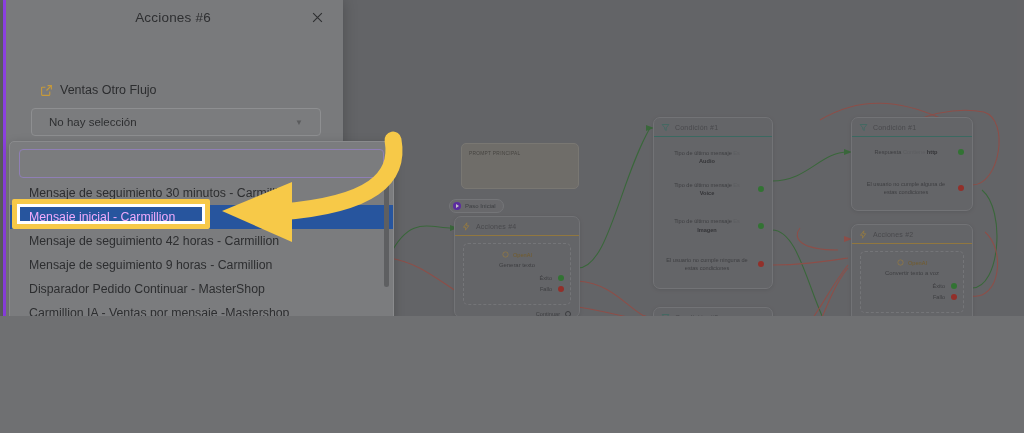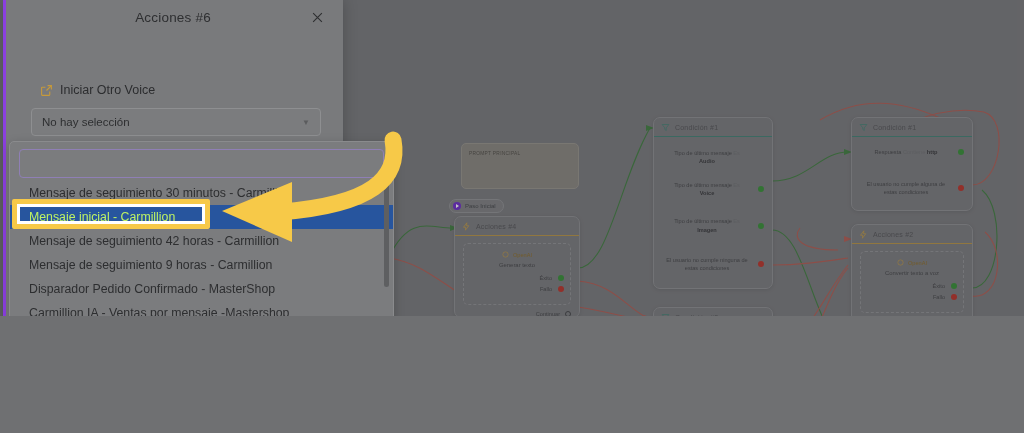--- a/index.html
+++ b/index.html
@@ -115,21 +115,21 @@
   .field-label {
     display: flex; align-items: center; gap: 7px;
     position: absolute; left: 37px; top: 83px;
     font-size: 12.5px; color: #2c2d2f;
   }
   #select-box {
     position: absolute; left: 28px; top: 108px;
     width: 290px; height: 28px;
     border: 1px solid #8e8f91; border-radius: 4px;
     background: #7b7c7e;
-    display: flex; align-items: center; padding: 0 10px;
+    display: flex; align-items: center; padding: 0 17px;
     font-size: 11.5px; color: #2e2f31;
     cursor: pointer;
   }
   #select-caret { margin-left: auto; color: #5b5c5e; font-size: 8px; }
 
   
   #dropdown {
     position: absolute; left: 9px; top: 141px;
     width: 385px; height: 243px;
     background: #7b7c7e;
@@ -149,21 +149,21 @@
     font-family: "Liberation Sans", sans-serif;
     font-size: 12px; color: #2e2f31;
   }
   #dd-list { position: relative; }
   .dd-item {
     height: 24px; display: flex; align-items: center;
     padding-left: 19px;
     font-size: 12.3px; color: #2d2e30;
     cursor: pointer; white-space: nowrap;
   }
-  .dd-item.sel { background: #27559e; color: #bef264; }
+  .dd-item.sel { background: #27559e; color: #f0abfc; }
   #dd-scrollbar {
     position: absolute; right: 4px; top: 38px;
     width: 5px; height: 200px;
     background: transparent;
   }
   #dd-thumb {
     position: absolute; top: 0; left: 0;
     width: 5px; height: 107px;
     background: #5e5f61; border-radius: 3px;
   }
@@ -425,39 +425,39 @@
         <path d="M5 5 L19 19 M19 5 L5 19" stroke="#2e2f31" stroke-width="1.8" fill="none"></path>
       </svg>
     </div>
 
     <div class="field-label">
       <svg width="13" height="13" viewBox="0 0 24 24">
         <path d="M14 3 h7 v7" stroke="#c79a3a" stroke-width="2" fill="none"></path>
         <path d="M21 3 L12 12" stroke="#c79a3a" stroke-width="2" fill="none"></path>
         <path d="M18 14 v6 a1 1 0 0 1 -1 1 H4 a1 1 0 0 1 -1 -1 V7 a1 1 0 0 1 1 -1 h6" stroke="#c79a3a" stroke-width="2" fill="none"></path>
       </svg>
-      <span>Iniciar Otro Voice</span>
+      <span>Ventas Otro Flujo</span>
     </div>
 
     <div id="select-box">
       <span>No hay selección</span>
       <span id="select-caret">▼</span>
     </div>
   </div>
 
   <div id="dropdown">
     <div id="dd-search">
       <input type="text" value="" placeholder="" style="">
     </div>
     <div id="dd-list">
       <div class="dd-item">Mensaje de seguimiento 30 minutos - Carmillion</div>
       <div class="dd-item sel">Mensaje inicial - Carmillion</div>
       <div class="dd-item">Mensaje de seguimiento 42 horas - Carmillion</div>
       <div class="dd-item">Mensaje de seguimiento 9 horas - Carmillion</div>
-      <div class="dd-item">Disparador Pedido Confirmado - MasterShop</div>
+      <div class="dd-item">Disparador Pedido Continuar - MasterShop</div>
       <div class="dd-item">Carmillion IA - Ventas por mensaje -Mastershop</div>
     </div>
     <div id="dd-scrollbar">
       <div id="dd-thumb"></div>
     </div>
   </div>
 
   <div id="anno-box"></div>
 
   <svg id="anno-svg">

